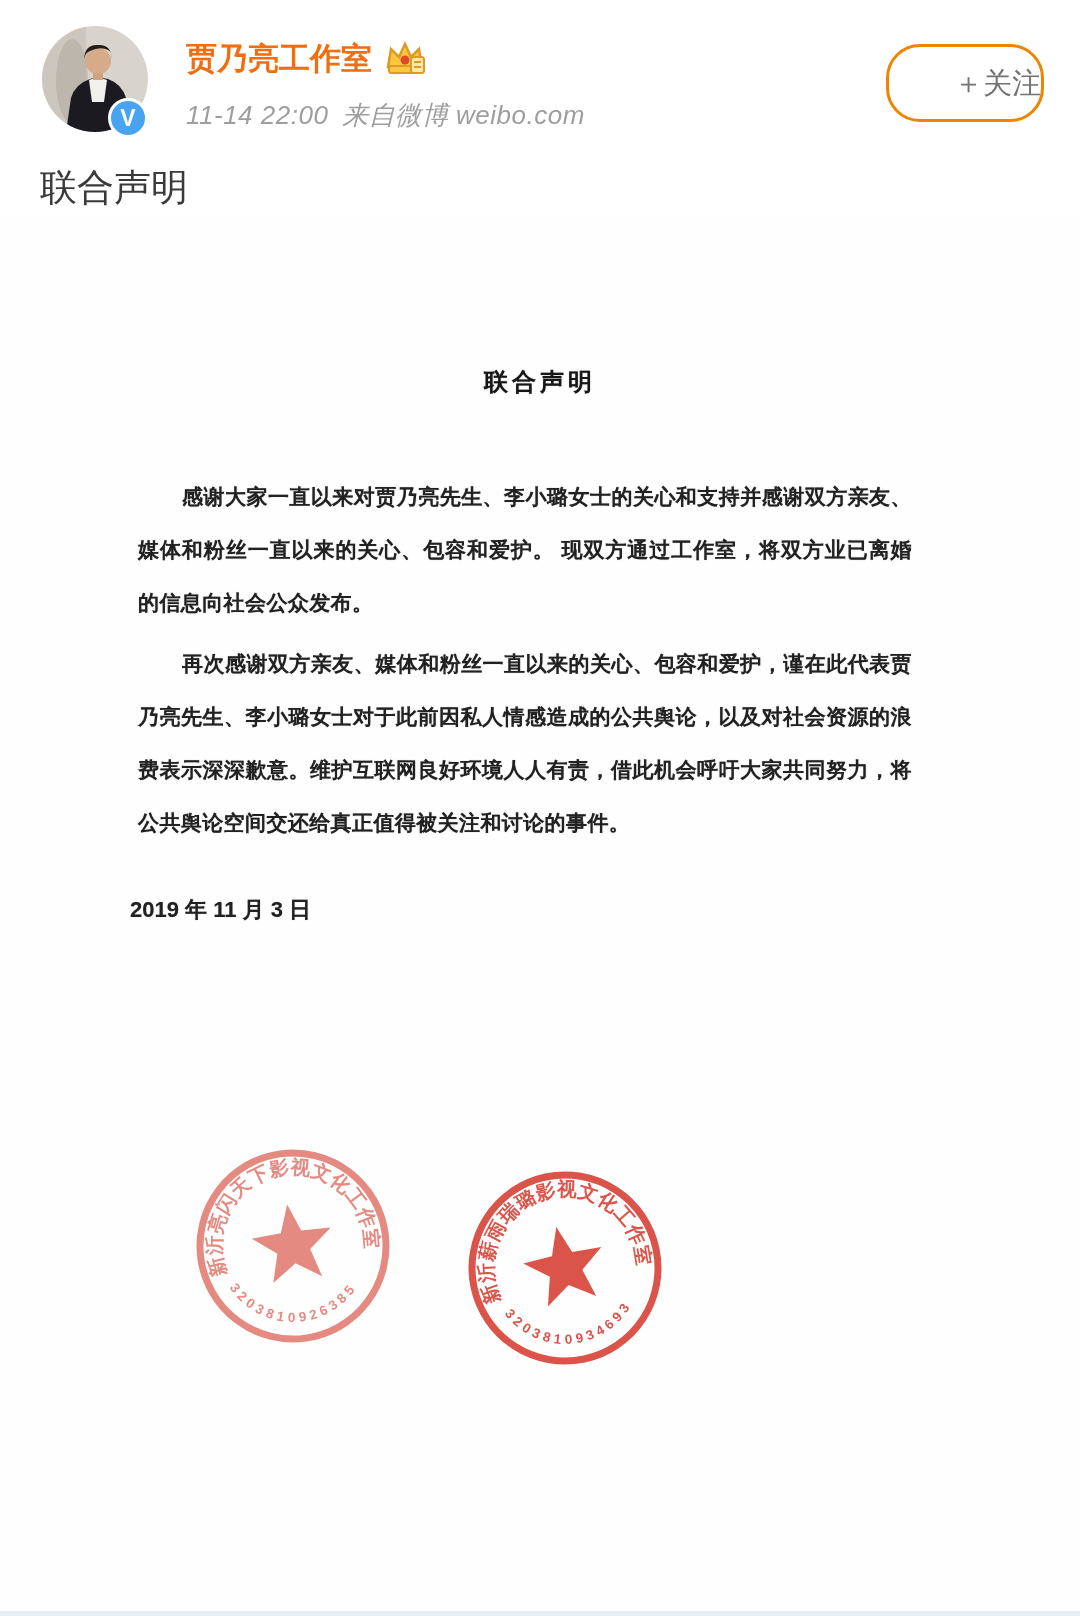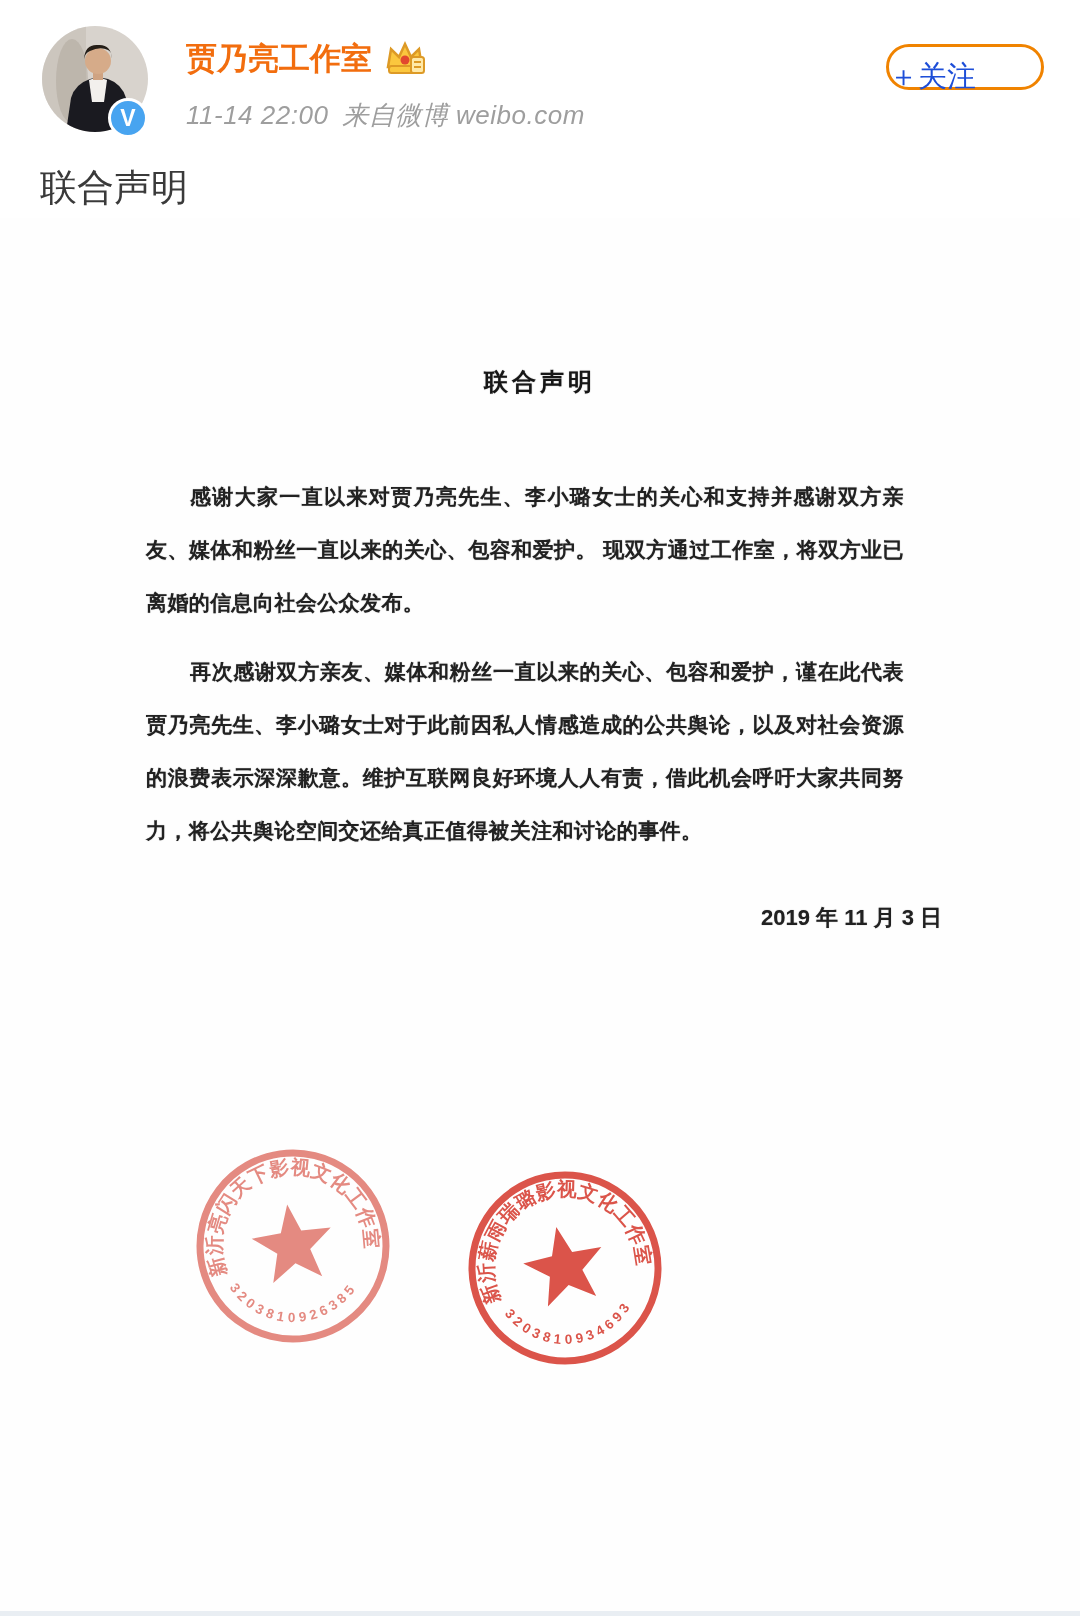--- a/index.html
+++ b/index.html
@@ -17,42 +17,42 @@
     position:absolute; left:66px; top:72px; width:40px; height:40px; border-radius:50%;
     background:#48a4f0; border:3px solid #fff; color:#fff; font-weight:bold; font-size:23px;
     display:flex; align-items:center; justify-content:center;
   }
   .name-row { position:absolute; left:186px; top:38px; display:flex; align-items:center; }
   .username { font-size:31px; font-weight:700; color:#f26d0e; cursor:pointer; }
   .crown-icon { margin-left:12px; width:42px; height:36px; }
   .meta-row { position:absolute; left:186px; top:98px; font-size:26px; color:#9e9e9e; letter-spacing:.5px;font-style:italic; }
   .meta-row .src { margin-left:14px; }
   .follow-btn {
-    position:absolute; right:36px; top:44px; width:158px; height:46px;
-    border:3px solid #f08300; border-radius:34px; background:#fff; color:#1d4ed8;
-    font-size:29px; font-family:inherit; cursor:pointer; line-height:58px; text-align:left;
+    position:absolute; right:36px; top:44px; width:158px; height:78px;
+    border:3px solid #f08300; border-radius:34px; background:#fff; color:#737373;
+    font-size:29px; font-family:inherit; cursor:pointer; line-height:58px; text-align:right;
   }
 
   
   .post-title { margin:12px 40px 0 40px; font-size:37px; color:#3a3a3a; line-height:48px; }
 
   
   .doc { position:relative; margin-top:6px; height:1400px; background:#fefefe; overflow:hidden; }
   .doc-title {
     text-align:center; padding-top:148px; font-size:24px; font-weight:700;
     letter-spacing:4px; color:#161616; text-shadow:0 0 1px rgba(20,20,20,.5);
   }
   .doc-body {
     width:790px; margin:72px 0 0 130px; font-size:21px; line-height:53px;
     letter-spacing:.4px; text-align:justify; color:#212121; font-weight:600;
     text-shadow:0 0 1px rgba(34,34,34,.45);
   }
-  .doc-body p { margin:16px; text-indent:44px; }
+  .doc-body p { margin:8px; text-indent:44px; }
   .doc-date {
-    width:812px; margin:46px 0 0 130px; text-align:right; font-size:22px;
+    width:812px; margin:46px 0 0 130px; text-align:left; font-size:22px;
     color:#212121; font-weight:600; text-shadow:0 0 1px rgba(34,34,34,.45);
   }
 
   
   .stamp { position:absolute; width:212px; height:212px; }
   .stamp-left  { left:187px; top:922px; transform:rotate(-8deg);  opacity:.78; }
   .stamp-right { left:459px; top:944px; transform:rotate(-12deg); opacity:.85; }
   .stamp-left  .seal-ink { stroke:#dd6a5f; }
   .stamp-left  .seal-fill { fill:#dd6a5f; }
   .stamp-left  text { fill:#dd6a5f; }

